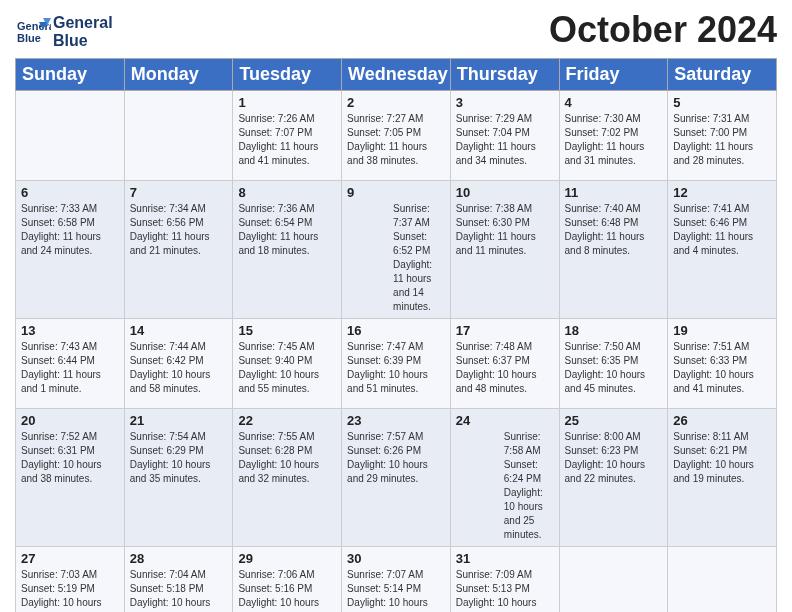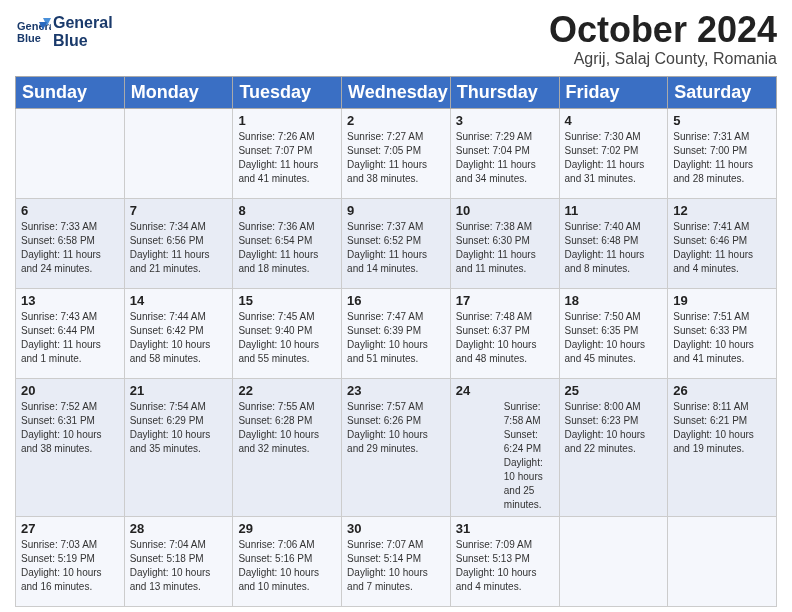--- a/index.html
+++ b/index.html
@@ -30,21 +30,21 @@
       font-weight: bold;
       color: #1a3a6b;
       line-height: 1.1;
     }
     .logo-icon {
       width: 36px;
       height: 36px;
       margin-right: 2px;
     }
     .title-block {
-      text-align: right;
+      text-align: left;
     }
     .month-title {
       font-size: 36px;
       font-weight: bold;
       color: #222;
       line-height: 1.1;
     }
     .subtitle {
       font-size: 16px;
       color: #444;
@@ -103,21 +103,20 @@
         <polygon points="28,4 36,4 32,12" fill="#4a90d9"></polygon>
         <polygon points="24,8 32,8 28,16" fill="#2a6abf"></polygon>
       </svg>
       <div>
         <div class="logo-text">General</div>
         <div class="logo-text">Blue</div>
       </div>
     </div>
     <div class="title-block">
       <div class="month-title">October 2024</div>
-      <div class="subtitle">Agrij, Salaj County, Romania</div>
     </div>
   </div>
 
   <table>
     <thead>
       <tr>
         <th>Sunday</th>
         <th>Monday</th>
         <th>Tuesday</th>
         <th>Wednesday</th>
@@ -175,21 +174,21 @@
 Daylight: 11 hours and 21 minutes.</div>
           </td>
           <td>
             <span class="day-num">8</span>
             <div class="day-info" style="white-space: pre-line;">Sunrise: 7:36 AM
 Sunset: 6:54 PM
 Daylight: 11 hours and 18 minutes.</div>
           </td>
           <td>
             <span class="day-num">9</span>
-            <div class="day-info" style="white-space: pre-line;">Sunrise: 7:37 AM
+            <div class="day-info" style="white-space: pre-line; margin-left: 46px;">Sunrise: 7:37 AM
 Sunset: 6:52 PM
 Daylight: 11 hours and 14 minutes.</div>
           </td>
           <td>
             <span class="day-num">10</span>
             <div class="day-info" style="white-space: pre-line;">Sunrise: 7:38 AM
 Sunset: 6:30 PM
 Daylight: 11 hours and 11 minutes.</div>
           </td>
           <td>

